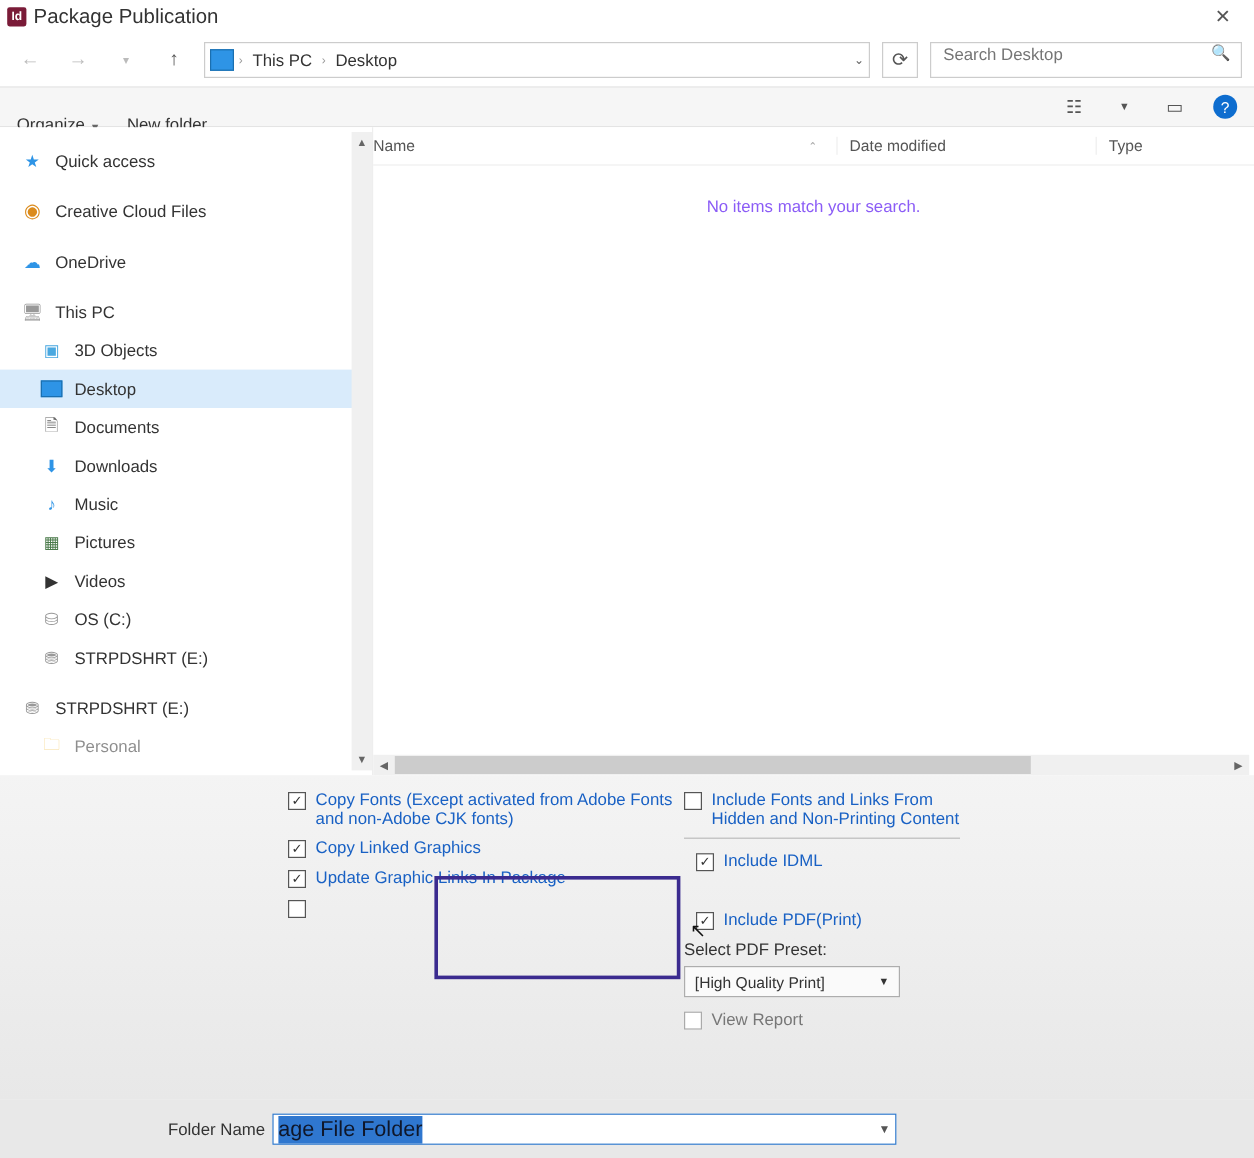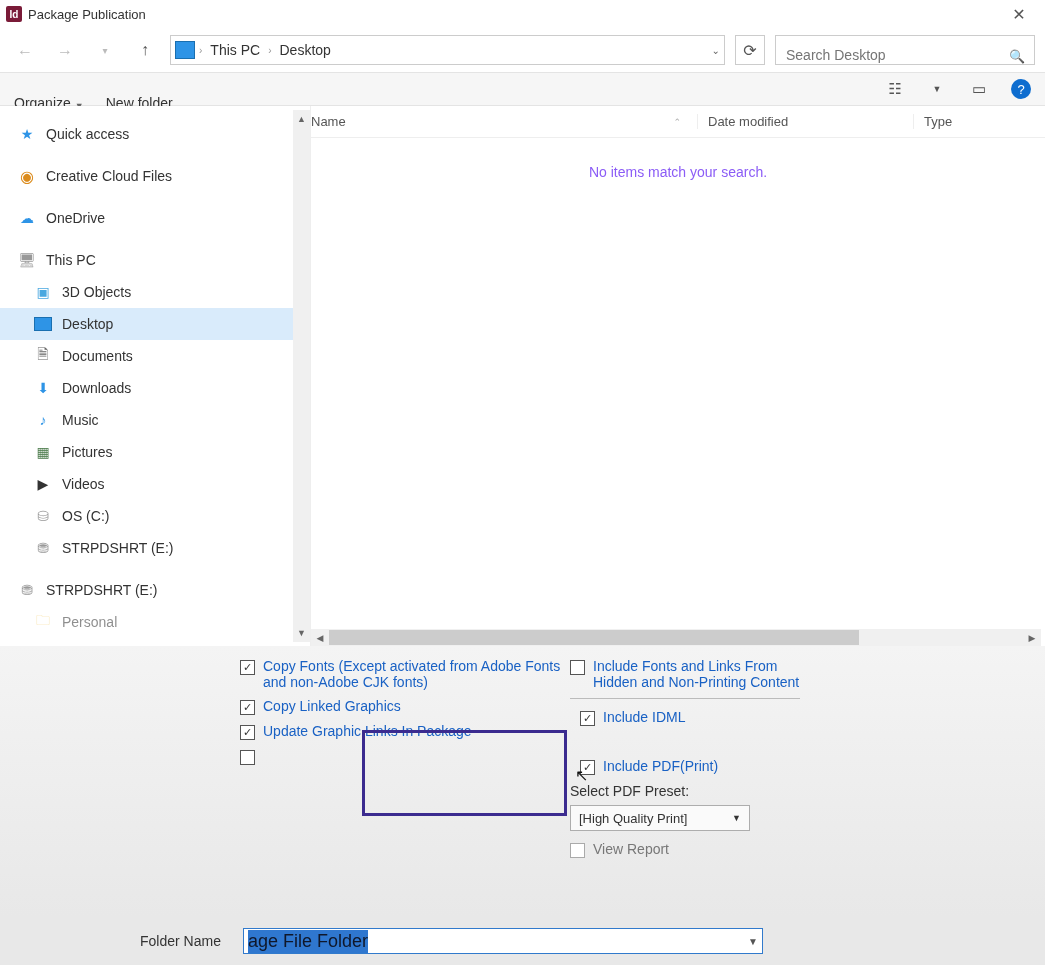--- a/index.html
+++ b/index.html
@@ -1,35 +1,35 @@
 <!DOCTYPE html>
 <html><head>
 <meta charset="utf-8">
 <style>
   * { box-sizing: border-box; font-family: "Segoe UI", Tahoma, sans-serif; }
   html, body { margin:0; padding:0; width:1045px; height:965px; background:#fff; color:#333; font-size:14px; overflow:hidden; }
 
   
   .titlebar { height:28px; background:#fff; display:flex; align-items:center; padding:0 6px; }
   .titlebar .app-icon { width:16px; height:16px; background:#7a1b38; color:#fff; font-size:10px; font-weight:bold; display:flex; align-items:center; justify-content:center; border-radius:2px; margin-right:6px; }
-  .titlebar .title { font-size:13px; color:#333; }
+  .titlebar .title { font-size:17px; color:#333; }
   .titlebar .spacer { flex:1; }
   .titlebar .close { width:40px; height:28px; display:flex; align-items:center; justify-content:center; font-size:16px; color:#555; }
 
   
   .navbar { height:44px; background:#fff; display:flex; align-items:center; padding:0 10px; gap:10px; }
   .nav-btn { width:30px; height:30px; display:flex; align-items:center; justify-content:center; color:#bbb; font-size:16px; }
   .nav-btn.enabled { color:#555; }
   .breadcrumb { flex:1; height:30px; border:1px solid #ccc; background:#fff; display:flex; align-items:center; padding:0 4px; gap:4px; color:#333; }
   .bc-icon { width:20px; height:18px; background:#2e94e6; border:1px solid #1a6fb0; }
   .bc-sep { color:#999; font-size:10px; }
   .bc-item { padding:2px 4px; }
   .bc-drop { margin-left:auto; color:#666; font-size:10px; }
   .refresh { width:30px; height:30px; border:1px solid #ccc; display:flex; align-items:center; justify-content:center; color:#555; font-size:16px; }
-  .searchbox { width:260px; height:30px; border:1px solid #ccc; background:#fff; display:flex; align-items:flex-end; padding:0 8px; }
+  .searchbox { width:260px; height:30px; border:1px solid #ccc; background:#fff; display:flex; align-items:flex-start; padding:0 8px; }
   .searchbox input { border:none; outline:none; flex:1; font-size:14px; color:#555; background:transparent; }
   .searchbox .searchicon { color:#555; font-size:13px; }
 
   
   .toolbar { height:34px; background:#f6f6f6; border-top:1px solid #e4e4e4; border-bottom:1px solid #e4e4e4; display:flex; align-items:center; padding:0 14px; gap:22px; }
   .toolbar .tb-item { color:#333; display:flex; align-items:flex-end; gap:4px;margin-top:28px; }
   .toolbar .arrow { font-size:9px; color:#666; }
   .toolbar .spacer { flex:1; }
   .tb-icon { width:20px; height:20px; display:flex; align-items:center; justify-content:center; color:#555; font-size:15px; }
   .help { width:20px; height:20px; border-radius:50%; background:#0e6dcf; color:#fff; font-size:13px; display:flex; align-items:center; justify-content:center; }
@@ -81,21 +81,21 @@
   .chk { width:15px; height:15px; border:1.5px solid #555; background:#fff; margin-top:2px; flex-shrink:0; display:flex; align-items:center; justify-content:center; color:#333; font-size:11px; }
   .chk.checked::after { content:"✓"; }
   .line { border-top:1px solid #bbb; margin:6px 0 10px 0; }
   .highlight-box { position:absolute; border:3px solid #3b2b8f; width:205px; height:86px; left:362px; top:84px; pointer-events:none; }
   .cursor { position:absolute; left:575px; top:120px; font-size:16px; color:#111; pointer-events:none; }
   .pdf-label { color:#333; margin-top:4px; display:block; }
   .pdf-select { margin-top:6px; width:180px; height:26px; border:1px solid #adadad; background:#fafafa; display:flex; align-items:center; justify-content:space-between; padding:0 8px; color:#333; font-size:13px; }
   .view-report { color:#777; margin-top:8px; }
 
   
-  .folder-row { height:50px; background:#e8e8e8; display:flex; align-items:center; padding-left:140px; gap:22px; color:#333; }
+  .folder-row { height:50px; background:#e8e8e8; display:flex; align-items:center; padding-left:140px; gap:6px; color:#333; }
   .folder-select { width:520px; height:26px; border:1px solid #317acc; background:#fff; display:flex; align-items:center; padding:0 4px; }
   .folder-value { background:#2f77cf; color:#0f172a; padding:1px 0; font-size:18px; }
   .folder-select .drop { margin-left:auto; font-size:10px; color:#555; }
 </style>
 </head>
 <body>
 
 <div class="titlebar">
   <div class="app-icon">Id</div>
   <div class="title">Package Publication</div>

